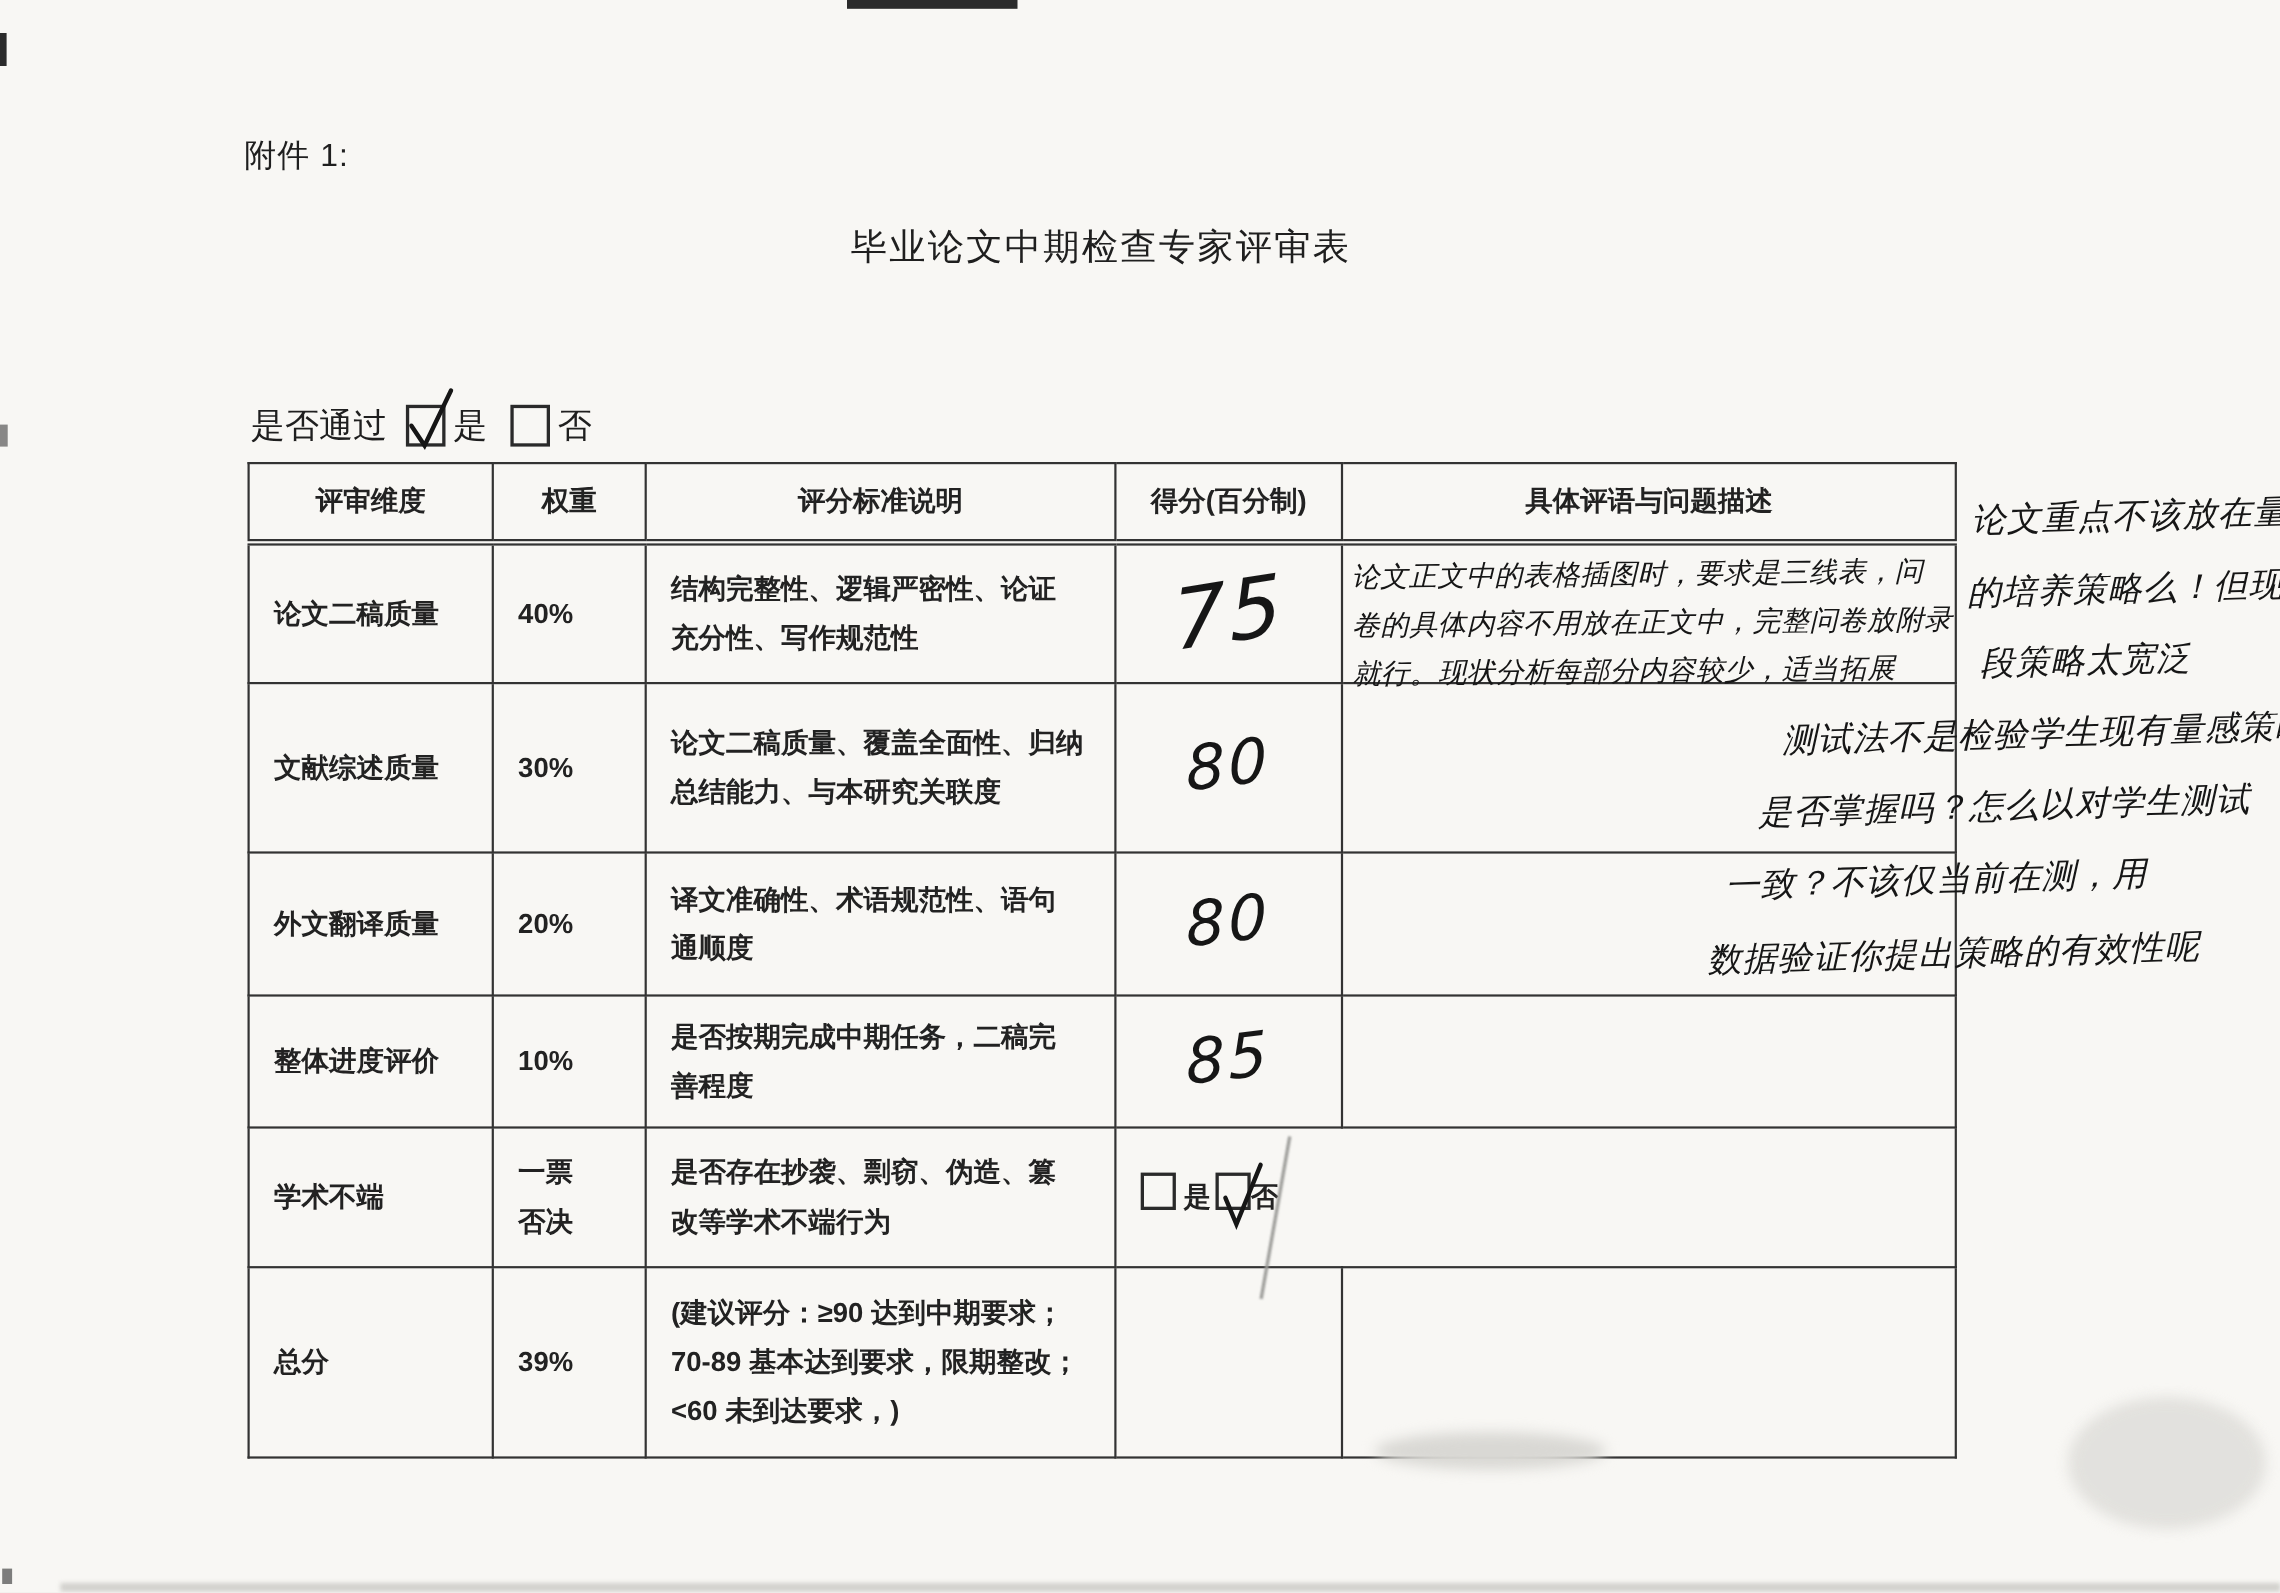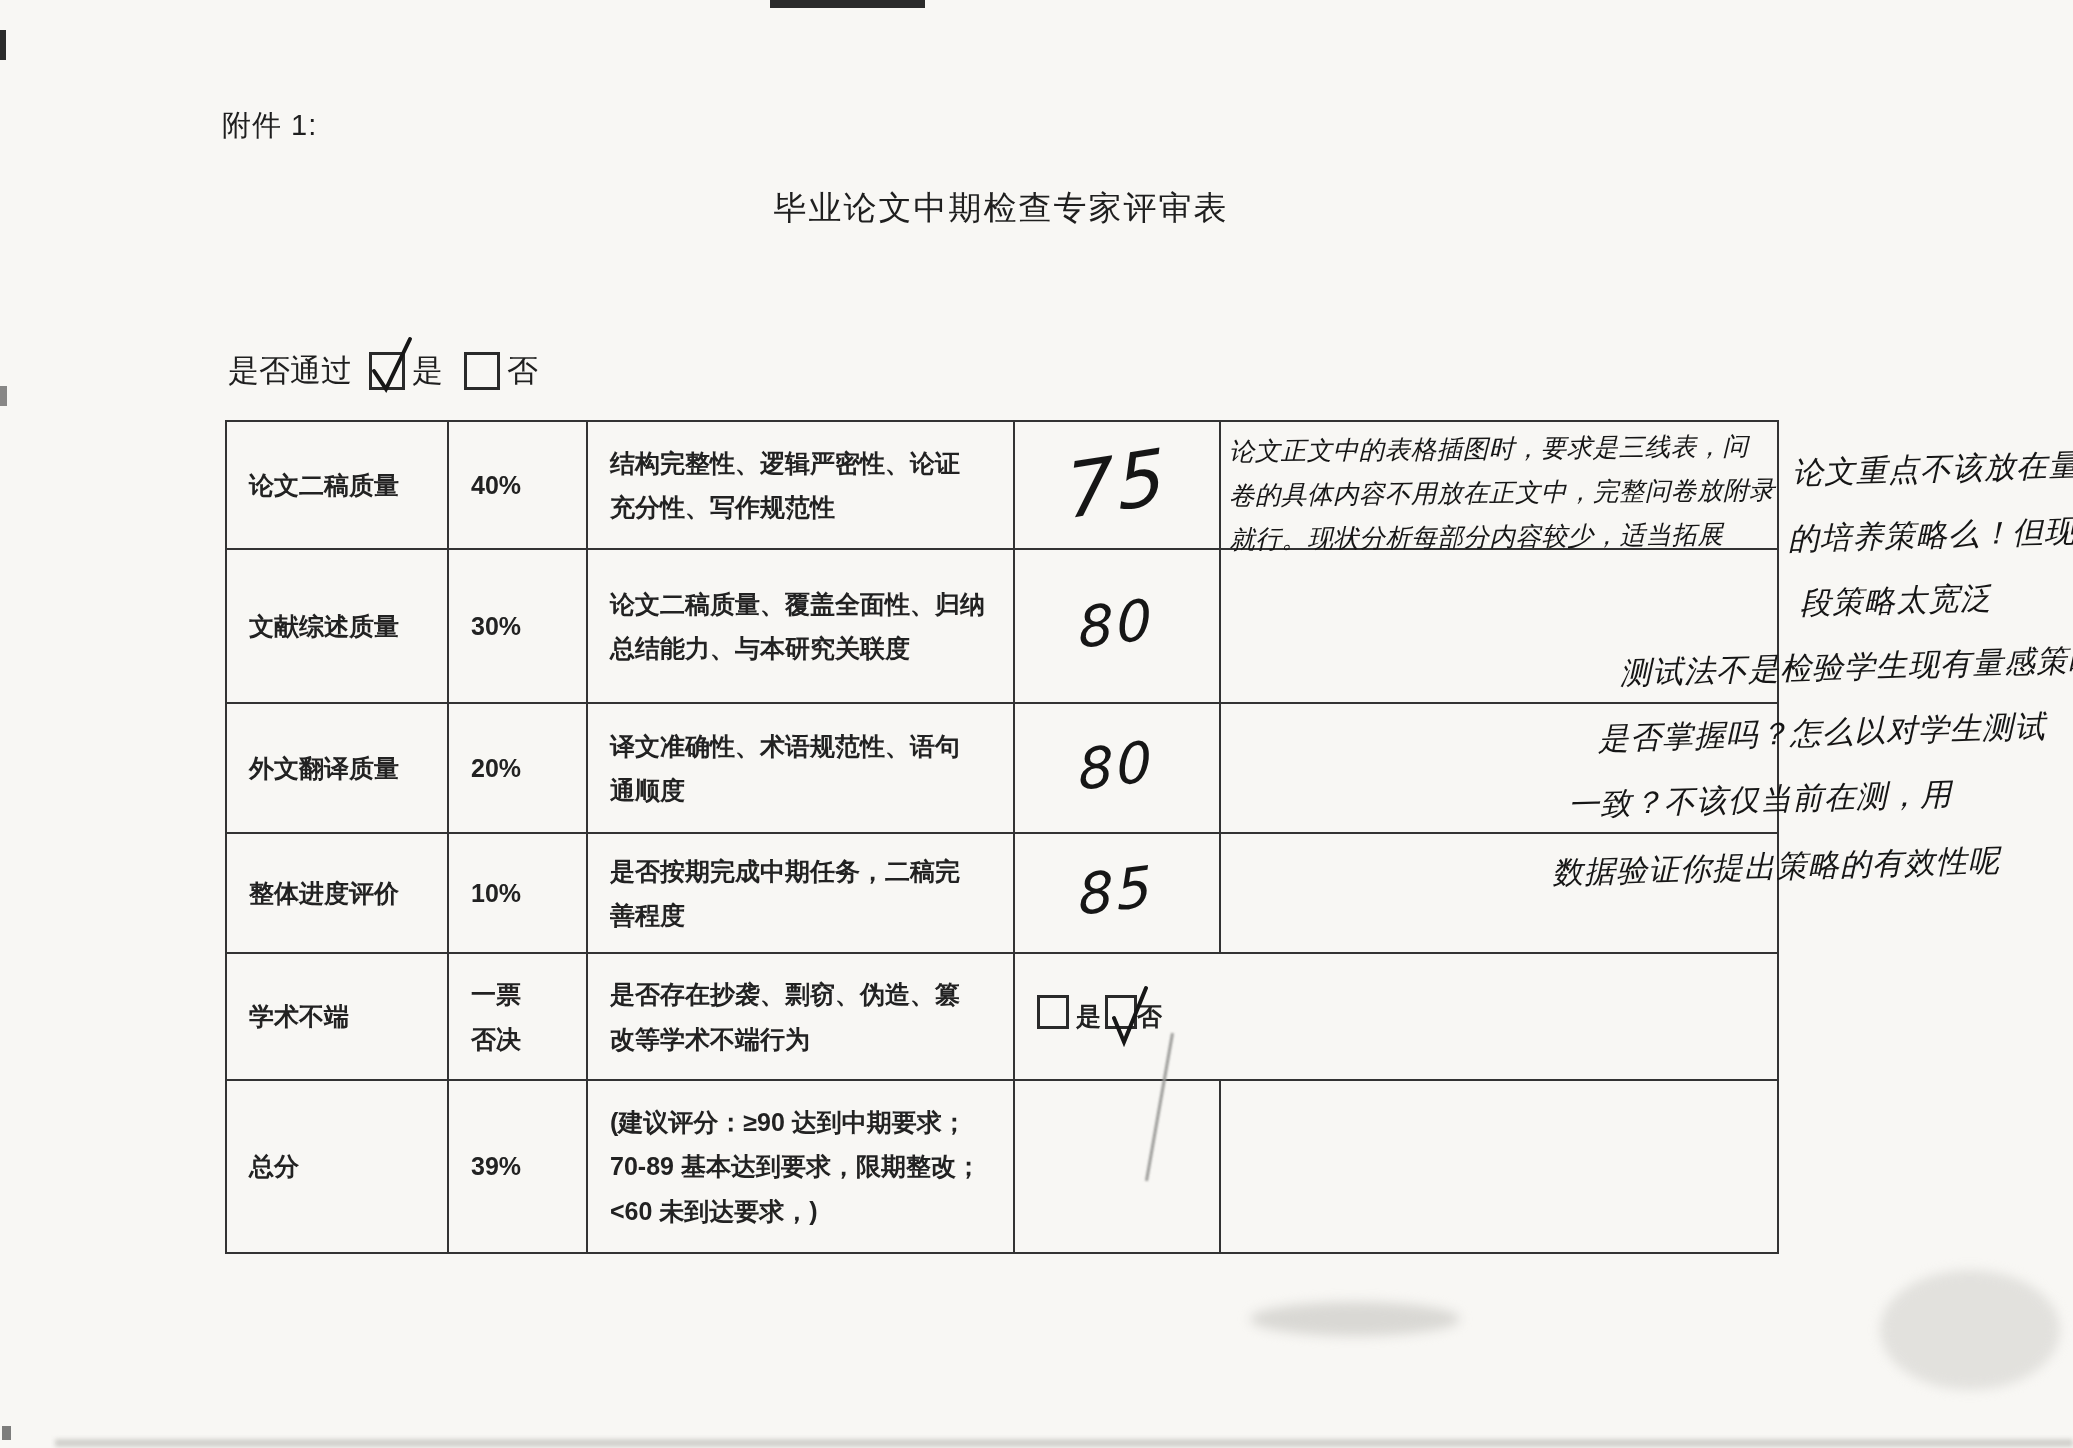--- a/index.html
+++ b/index.html
@@ -2,21 +2,21 @@
 <html><head>
 <meta charset="utf-8">
 <style>
   html,body{margin:0;padding:0;background:#e9e8e5;}
   #canvas{
     position:relative;width:2073px;height:1448px;overflow:hidden;
     background:#f8f7f4;
     font-family:"Liberation Sans", sans-serif;
     color:#1f1f1f;
   }
-  .abs{position:absolute;}
+  .abs{position:absolute;margin-top:16px;}
   
   .attachment{left:222px;top:106px;font-size:29px;letter-spacing:1px;}
   .doc-title{left:225px;top:186px;width:1552px;text-align:center;font-size:33px;font-weight:normal;letter-spacing:2px;}
   .thesis-line{left:228px;top:272px;font-size:30px;}
   .thesis-label{font-weight:bold;font-size:31px;margin-right:14px;}
   .thesis-title{font-size:29px;text-decoration:underline;text-underline-offset:9px;text-decoration-thickness:2px;}
   .pass-line{left:228px;top:350px;font-size:31px;display:flex;align-items:center;gap:7px;}
   
   .cbox{display:inline-block;position:relative;width:30px;height:32px;border:3px solid #2a2a2a;vertical-align:-4px;background:transparent;}
   .cbox .tick{position:absolute;left:-6px;top:-22px;width:52px;height:62px;overflow:visible;pointer-events:none;}
@@ -66,20 +66,27 @@
   <table class="review">
     <colgroup>
         <col style="width:222px">
         <col style="width:139px">
         <col style="width:427px">
         <col style="width:206px">
         <col style="width:558px">
       </colgroup>
 
     <tbody>
+        <tr class="hdr" style="height:72px;">
+      <td>评审维度</td>
+      <td>权重</td>
+      <td>评分标准说明</td>
+      <td>得分(百分制)</td>
+      <td>具体评语与问题描述</td>
+    </tr>
 
     <tr style="height:128px;">
       <td class="c">论文二稿质量</td>
       <td class="c">40%</td>
       <td class="pre">结构完整性、逻辑严密性、论证
 充分性、写作规范性</td>
       <td class="score-cell">
         <span class="hand hand-score big">75</span>
       </td>
       <td class="comment-cell">

